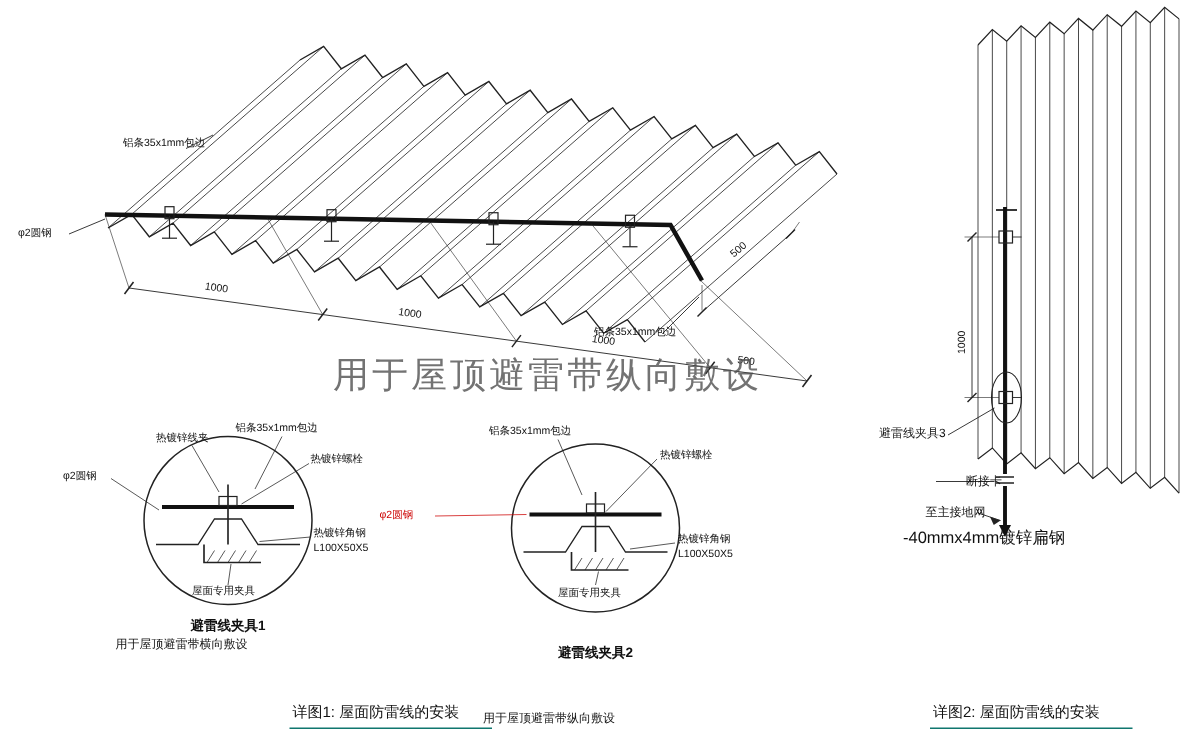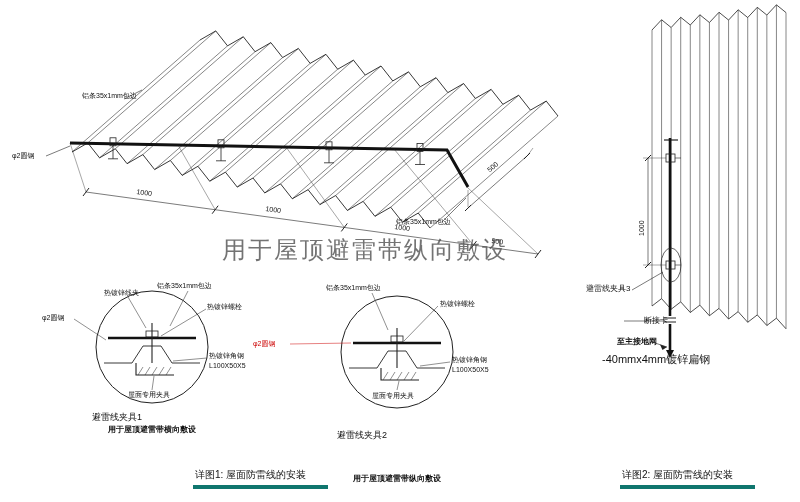--- a/index.html
+++ b/index.html
@@ -4,23 +4,23 @@
 <style>
   html,body{margin:0;padding:0;background:#fff;}
   .canvas{position:relative;width:800px;height:502px;background:#fff;overflow:hidden;
           font-family:"Liberation Sans",sans-serif;color:#111;}
   svg.art{position:absolute;left:0;top:0;}
   .lbl{position:absolute;font-size:7px;line-height:1.15;white-space:nowrap;color:#111;}
   .s8{font-size:8px;}
   .big{font-size:11px;}
   .red{color:#cc0000;}
   .rot{transform-origin:0 0;}
-  .dtitle{position:absolute;font-size:9px;font-weight:normal;text-align:left;white-space:nowrap;}
-  .dsub{position:absolute;font-size:8px;font-weight:bold;text-align:center;white-space:nowrap;}
-  .caption{position:absolute;font-size:10px;white-space:nowrap;border-bottom:4px solid #0f766e;
+  .dtitle{position:absolute;font-size:9px;font-weight:bold;text-align:center;white-space:nowrap;}
+  .dsub{position:absolute;font-size:8px;font-weight:normal;text-align:left;white-space:nowrap;}
+  .caption{position:absolute;font-size:10px;white-space:nowrap;border-bottom:1px solid #0f766e;
            padding:0 22px 3px 2px;color:#111;}
   .watermark{position:absolute;left:222px;top:234px;font-size:24px;letter-spacing:2px;
              color:rgba(80,80,80,.8);font-family:"DejaVu Serif",serif;white-space:nowrap;}
 </style>
 </head>
 <body>
 
 <div class="canvas">
 
   <svg class="art" id="art" width="800" height="502" viewBox="0 0 800 502">
@@ -181,21 +181,21 @@
   <div class="lbl" style="left:440px;top:300px;">热镀锌螺栓</div>
   <div class="lbl red" style="left:253px;top:340px;">φ2圆钢</div>
   <div class="lbl" style="left:452px;top:356px;">热镀锌角钢</div>
   <div class="lbl" style="left:452px;top:366px;">L100X50X5</div>
   <div class="lbl" style="left:372px;top:392px;">屋面专用夹具</div>
   <div class="dtitle" style="left:337px;top:429px;width:120px;">避雷线夹具2</div>
   <div class="dsub" style="left:322px;top:428px;width:150px;margin-top:45px;">用于屋顶避雷带纵向敷设</div>
 
   <div class="lbl s8" style="left:586px;top:284px;">避雷线夹具3</div>
   <div class="lbl s8" style="left:600px;top:316px;padding-left:44px;">断接卡</div>
-  <div class="lbl s8" style="left:617px;top:337px;font-weight:bold;">至主接地网</div>
+  <div class="lbl s8" style="left:617px;top:337px;">至主接地网</div>
   <div class="lbl big" style="left:602px;top:353px;">-40mmx4mm镀锌扁钢</div>
   <div class="lbl rot" style="left:638px;top:236px;transform:rotate(-90deg);">1000</div>
 
   <div class="caption" style="left:193px;top:468px;">详图1: 屋面防雷线的安装</div>
   <div class="caption" style="left:620px;top:468px;">详图2: 屋面防雷线的安装</div>
 
   <div class="watermark">用于屋顶避雷带纵向敷设</div>
 </div>
 
 </body></html>

